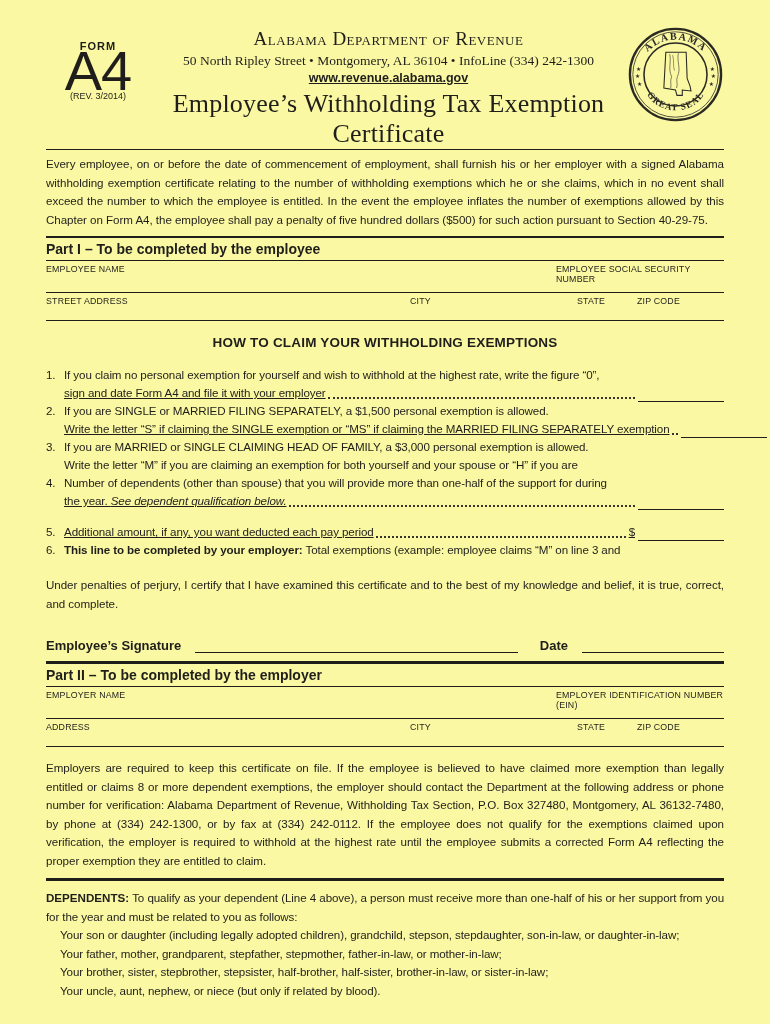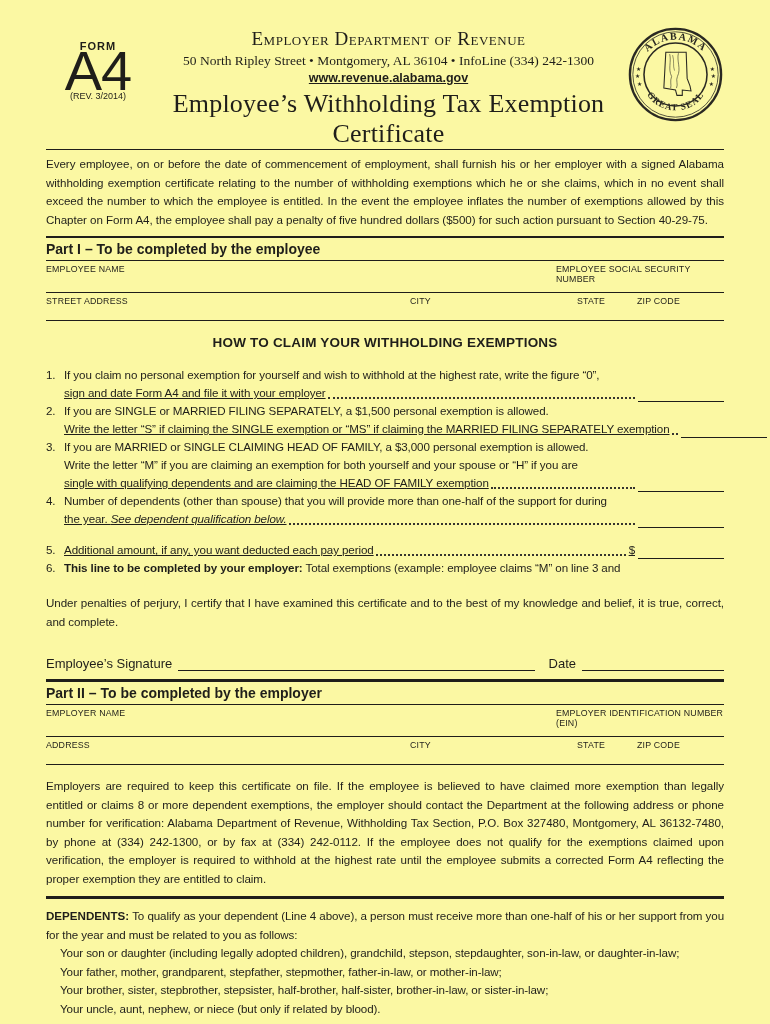--- a/index.html
+++ b/index.html
@@ -50,42 +50,42 @@
   .item{display:flex;font-size:11.6px;line-height:18px;letter-spacing:-.1px;}
   .item .num{width:18px;flex:none;}
   .item .body{flex:1;min-width:0;}
   .lrow{display:flex;align-items:flex-end;text-decoration:underline;}
   .lrow .txt{white-space:nowrap;}
   .dots{flex:1;min-width:6px;border-bottom:2px dotted #35342e;margin:0 3px 3px 2px;}
   .blank{width:86px;flex:none;border-bottom:1.2px solid var(--ink);height:15px;}
   .dollar{white-space:nowrap;margin-right:3px;}
   .gap12{height:13px;}
   
-  .sigrow{display:flex;align-items:flex-end;font-size:13px;font-weight:normal;margin:24px 0 8px 0;}
+  .sigrow{display:flex;align-items:flex-end;font-size:13px;font-weight:bold;margin:24px 0 8px 0;gap:8px;}
   .sigline{flex:1;border-bottom:1.4px solid var(--ink);height:16px;margin:0 14px 0 6px;}
   .dateline{width:142px;flex:none;border-bottom:1.4px solid var(--ink);height:16px;margin-left:6px;}
   
   .dep{font-size:11.6px;line-height:18.5px;letter-spacing:-.1px;margin-top:8px;}
   .dep b{letter-spacing:0;}
   .dep-item{margin-left:14px;white-space:nowrap;}
   i{font-style:italic;text-align:center;}
 </style>
 </head>
 <body>
 
 <div class="page">
 
   <div class="header">
     <div class="form-id">
       <div class="form-word">FORM</div>
       <div class="form-num">A4</div>
       <div class="form-rev">(REV. 3/2014)</div>
     </div>
     <div class="head-center">
-      <div class="agency">Employer Department of Revenue</div>
+      <div class="agency">Alabama Department of Revenue</div>
       <div class="addr">50 North Ripley Street  •  Montgomery, AL 36104  •  InfoLine (334) 242-1300</div>
       <div class="site">www.revenue.alabama.gov</div>
       <h1 class="title">Employee’s Withholding Tax Exemption Certificate</h1>
     </div>
     <div class="seal">
       <svg viewBox="0 0 100 100" width="97" height="97">
         <defs>
           <path id="sealTop" d="M 12,52 A 38,38 0 0 1 88,52"></path>
           <path id="sealBot" d="M 15,52 A 35,35 0 0 0 85,52"></path>
         </defs>
@@ -170,25 +170,20 @@
         <span class="blank"></span>
       </div>
     </div>
   </div>
 
   <div class="item">
     <span class="num">3.</span>
     <div class="body">
       <div>If you are MARRIED or SINGLE CLAIMING HEAD OF FAMILY, a $3,000 personal exemption is allowed.</div>
       <div>Write the letter “M” if you are claiming an exemption for both yourself and your spouse or “H” if you are</div>
-      <div class="lrow">
-        <span class="txt">single with qualifying dependents and are claiming the HEAD OF FAMILY exemption</span>
-        <span class="dots"></span>
-        <span class="blank"></span>
-      </div>
     </div>
   </div>
 
   <div class="item">
     <span class="num">4.</span>
     <div class="body">
       <div>Number of dependents (other than spouse) that you will provide more than one-half of the support for during</div>
       <div class="lrow">
         <span class="txt"><span>the year. </span><i>See dependent qualification below.</i></span>
         <span class="dots"></span>

